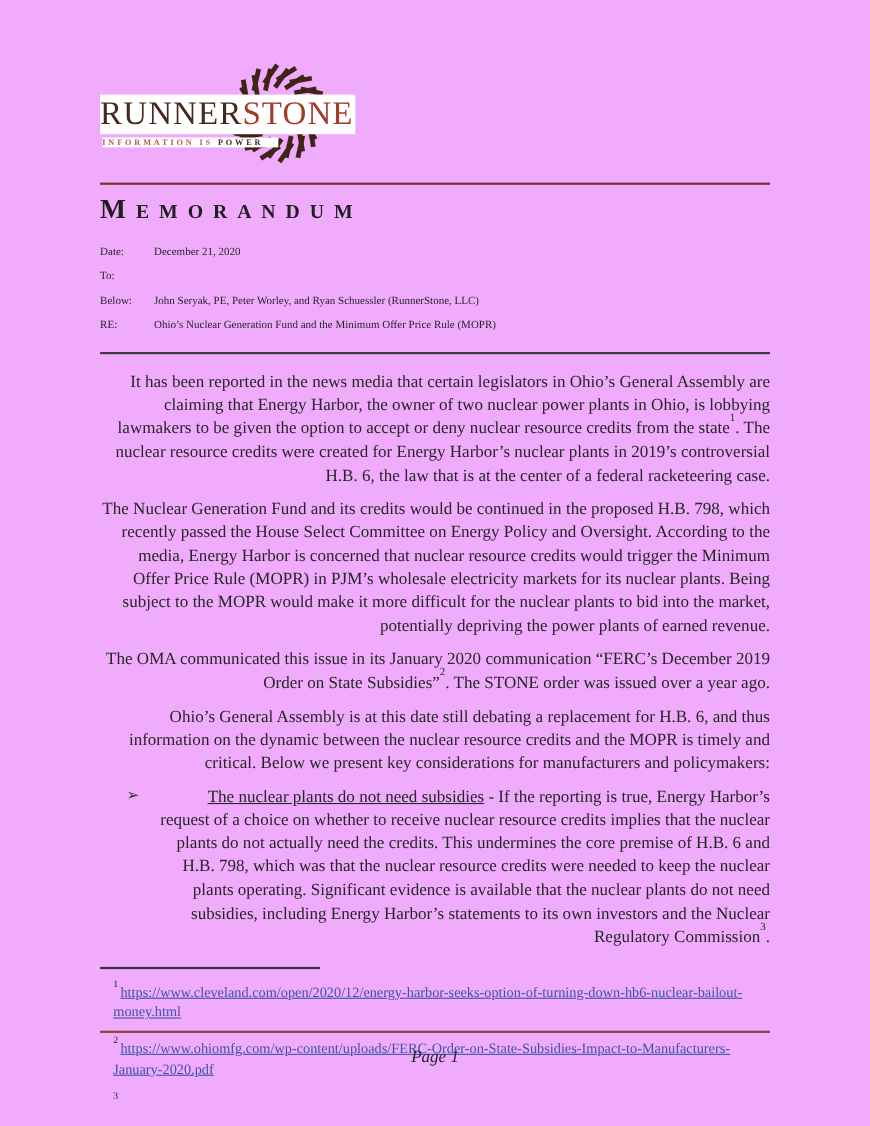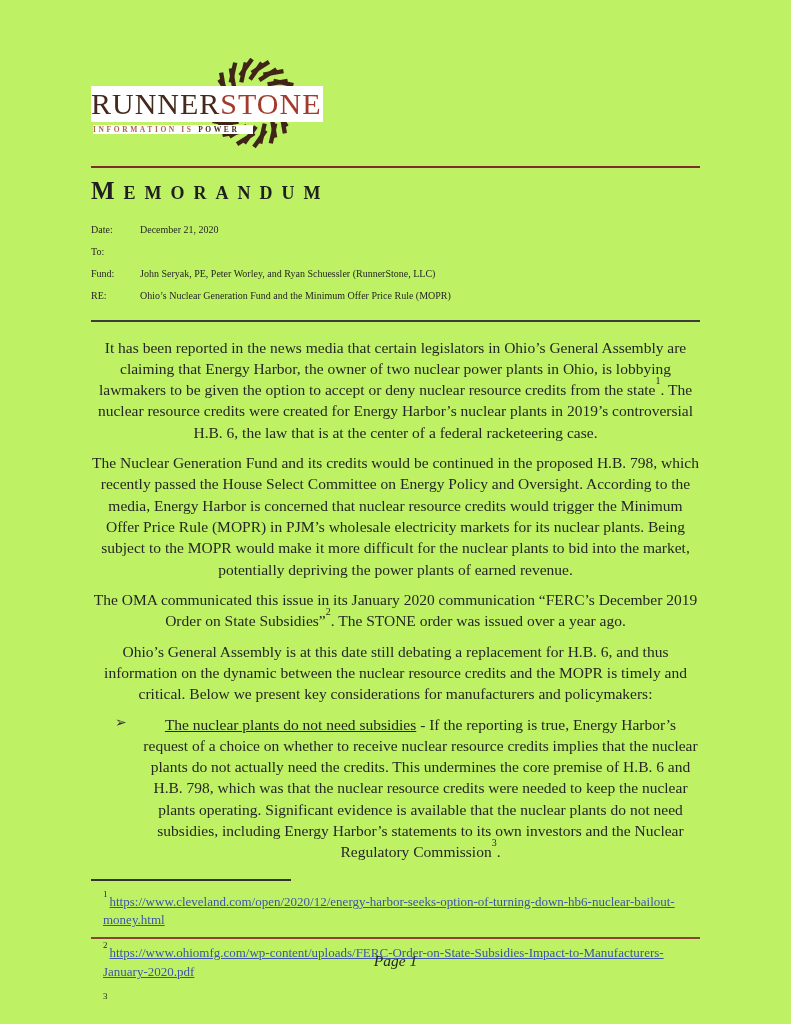--- a/index.html
+++ b/index.html
@@ -1,21 +1,21 @@
 <!DOCTYPE html>
 <html><head>
 <meta charset="utf-8">
 <style>
   * { margin:0; padding:0; box-sizing:border-box; }
   html,body { background:#e9e9e9; }
   .page {
     position:relative;
     width:791px; height:1024px;
     margin:0 auto;
-    background:#bef264;
+    background:#f0abfc;
     font-family:"Liberation Serif", serif;
     color:#262626;
     padding:55px 91px 0 91px;
     overflow:hidden;
   }
   
   .logo-block { position:relative; height:98px; }
   .starburst { position:absolute; left:113px; top:-1px; width:98px; height:98px; }
   .brand {
     position:absolute; left:0; top:31px;
@@ -42,21 +42,21 @@
     text-align:left; margin-top:9px;
     font-variant:small-caps; font-weight:600;
     font-size:25px; letter-spacing:9px; color:#1f1f1f;
   }
   
   .meta { margin-top:18px; }
   .meta-row { display:flex; margin-bottom:8.5px; font-size:10px; line-height:1.35; }
   .meta-label { width:49px; flex:0 0 49px; }
   
   .body-text { margin-top:15px; }
-  .body-text p { font-size:15.5px; line-height:1.375; margin-bottom:9px; text-align:center; }
+  .body-text p { font-size:15.5px; line-height:1.375; margin-bottom:9px; text-align:right; }
   sup.fn { font-size:10px; line-height:0; position:relative; top:-5px; }
   .bullet { position:relative; padding-left:50px; margin:4px 0 14px 0; }
   .bullet .marker { position:absolute; left:24px; top:0; font-size:14px; color:#333; }
   .bullet p { margin-bottom:0; }
   .u { text-decoration:underline; }
   
   .footnotes { }
   .footnote { font-size:13px; line-height:1.42; margin-bottom:13px; overflow-wrap:break-word;margin-left:12px; }
   .footnote sup { font-size:9px; position:relative; top:-4px; margin-right:2px; }
   .footnote a, .footnote .link {
@@ -107,21 +107,21 @@
 
   <div class="meta">
     <div class="meta-row">
       <span class="meta-label">Date:</span>
       <span class="meta-value">December 21, 2020</span>
     </div>
     <div class="meta-row">
       <span class="meta-label">To:</span>
     </div>
     <div class="meta-row">
-      <span class="meta-label">Fund:</span>
+      <span class="meta-label">Below:</span>
       <span class="meta-value">John Seryak, PE, Peter Worley, and Ryan Schuessler (RunnerStone, LLC)</span>
     </div>
     <div class="meta-row">
       <span class="meta-label">RE:</span>
       <span class="meta-value">Ohio’s Nuclear Generation Fund and the Minimum Offer Price Rule (MOPR)</span>
     </div>
   </div>
 
   <hr class="rule rule-dark">
 

